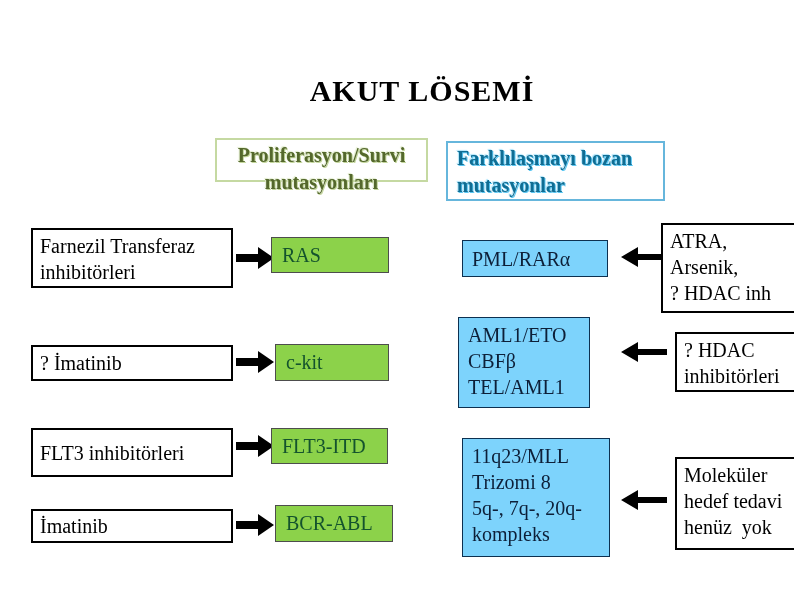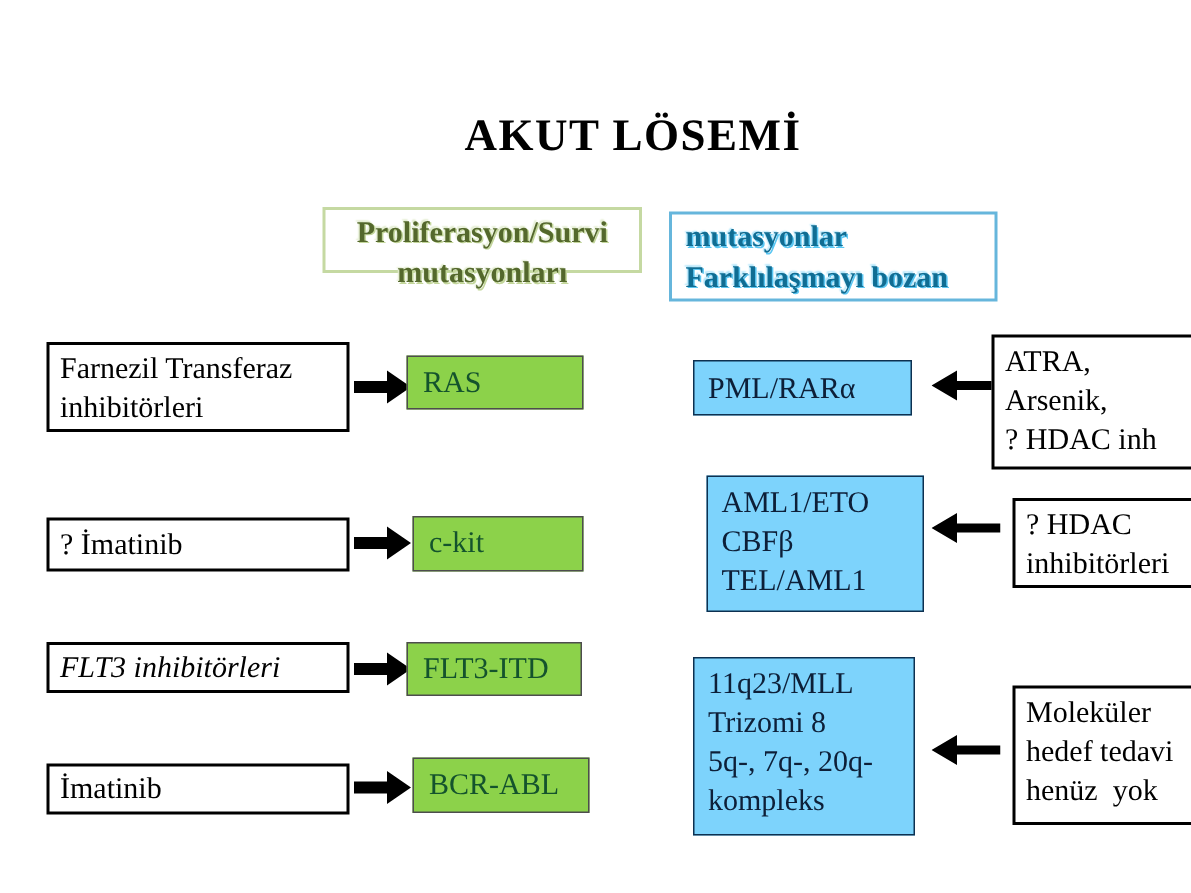--- a/index.html
+++ b/index.html
@@ -48,22 +48,22 @@
 
 <div class="slide">
 
   <div class="title">AKUT LÖSEMİ</div>
 
   <div class="hdr hdr-green">
     <div class="ln">Proliferasyon/Survi</div>
     <div class="ln">mutasyonları</div>
   </div>
   <div class="hdr hdr-blue">
+    <div class="ln">Farklılaşmayı bozan</div>
     <div class="ln">mutasyonlar</div>
-    <div class="ln">Farklılaşmayı bozan</div>
   </div>
 
   <div class="box white-box" style="left:6px; top:228px; width:202px; height:60px;">
     <div class="ln">Farnezil Transferaz</div>
     <div class="ln">inhibitörleri</div>
   </div>
   <div class="arrow" style="left:211px; top:245px;">
     <svg width="38" height="26" viewBox="0 0 38 26">
         <path d="M0 9 L22 9 L22 2 L38 13 L22 24 L22 17 L0 17 Z" fill="#000"></path>
       </svg>
@@ -77,21 +77,21 @@
   </div>
   <div class="arrow" style="left:211px; top:349px;">
     <svg width="38" height="26" viewBox="0 0 38 26">
         <path d="M0 9 L22 9 L22 2 L38 13 L22 24 L22 17 L0 17 Z" fill="#000"></path>
       </svg>
   </div>
   <div class="box green-box" style="left:250px; top:344px; width:114px; height:37px;">
     <span class="ln">c-kit</span>
   </div>
 
-  <div class="box white-box vcenter" style="left:6px; top:428px; width:202px; height:34px;font-style:italic;">
+  <div class="box white-box vcenter" style="left:6px; top:428px; width:202px; height:49px;">
     <span class="ln">FLT3 inhibitörleri</span>
   </div>
   <div class="arrow" style="left:211px; top:433px;">
     <svg width="38" height="26" viewBox="0 0 38 26">
         <path d="M0 9 L22 9 L22 2 L38 13 L22 24 L22 17 L0 17 Z" fill="#000"></path>
       </svg>
   </div>
   <div class="box green-box" style="left:246px; top:428px; width:117px; height:36px;">
     <span class="ln">FLT3-ITD</span>
   </div>
@@ -115,21 +115,21 @@
     <svg width="46" height="26" viewBox="0 0 46 26">
         <path d="M46 10 L17 10 L17 3 L0 13 L17 23 L17 16 L46 16 Z" fill="#000"></path>
       </svg>
   </div>
   <div class="box white-box" style="left:636px; top:223px; width:140px; height:90px;">
     <div class="ln">ATRA,</div>
     <div class="ln">Arsenik,</div>
     <div class="ln">? HDAC inh</div>
   </div>
 
-  <div class="box blue-box" style="left:446px; top:317px; width:145px; height:91px;">
+  <div class="box blue-box" style="left:433px; top:317px; width:132px; height:91px;">
     <div class="ln">AML1/ETO</div>
     <div class="ln">CBFβ</div>
     <div class="ln">TEL/AML1</div>
   </div>
   <div class="arrow" style="left:596px; top:339px;">
     <svg width="46" height="26" viewBox="0 0 46 26">
         <path d="M46 10 L17 10 L17 3 L0 13 L17 23 L17 16 L46 16 Z" fill="#000"></path>
       </svg>
   </div>
   <div class="box white-box" style="left:650px; top:332px; width:125px; height:60px;">

